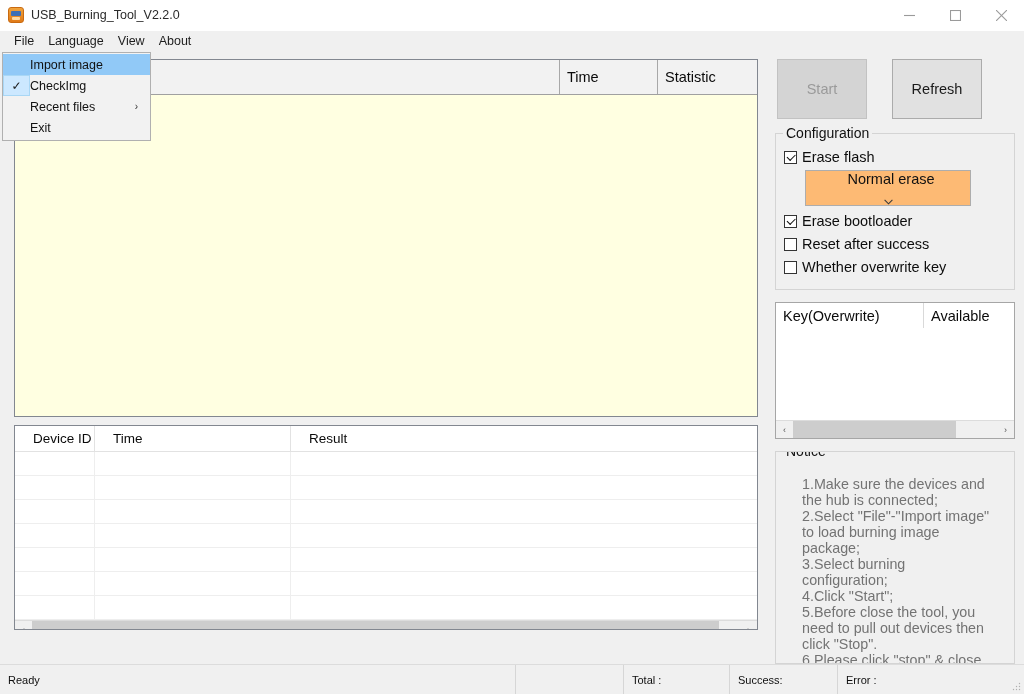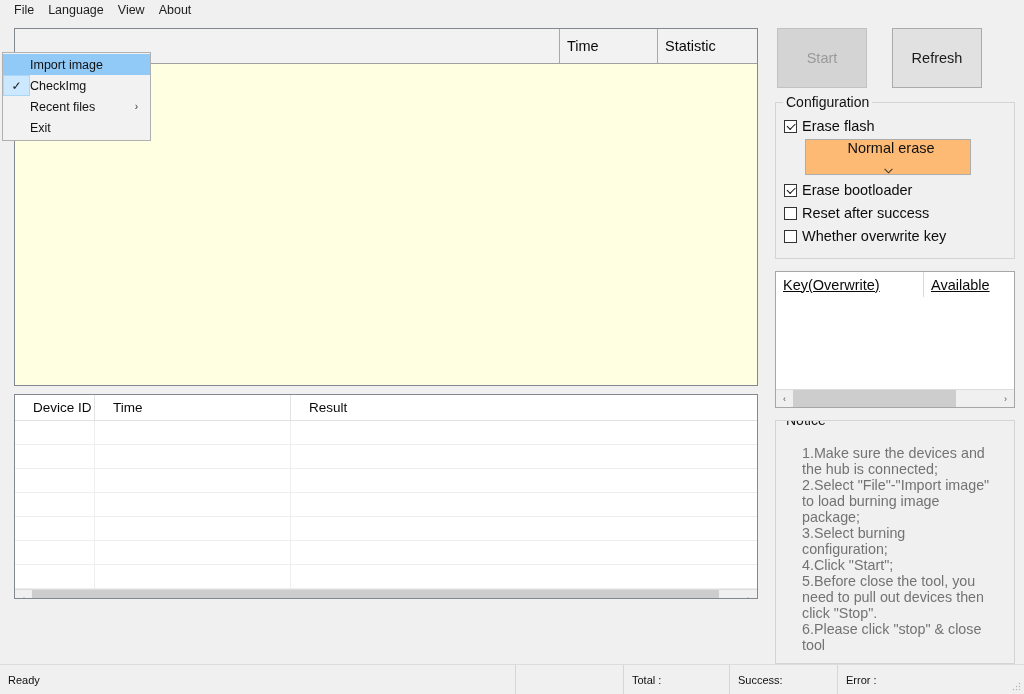--- a/index.html
+++ b/index.html
@@ -406,21 +406,20 @@
     background: #ffffff;
   }
   .kh {
     display: flex;
     align-items: center;
     padding-left: 7px;
     font-size: 14.5px;
     color: #0a0a0a;
     box-sizing: border-box;
     white-space: nowrap;
-    text-decoration: underline;
   }
   .kh.a { width: 148px; min-width: 148px; border-right: 1px solid #d9d9d9; }
   .kh.b { flex: 1; }
   .key-body { flex: 1; background: #ffffff; }
 
   .notice {
     margin-top: 12px;
     flex: 1;
     border: 1px solid #d4d4d4;
     position: relative;
@@ -476,20 +475,42 @@
     position: absolute;
     right: 3px; bottom: 3px;
     width: 10px; height: 10px;
   }
 </style>
 </head>
 <body>
 
 <div class="window">
 
+  <div class="titlebar">
+    <div class="app-icon"></div>
+    <div class="title-text">USB_Burning_Tool_V2.2.0</div>
+    <div class="win-buttons">
+      <div class="win-btn">
+        <svg width="11" height="11" viewBox="0 0 11 11">
+            <line x1="0" y1="5.5" x2="11" y2="5.5" stroke="#9a9a9a" stroke-width="1.1"></line>
+          </svg>
+      </div>
+      <div class="win-btn">
+        <svg width="11" height="11" viewBox="0 0 11 11">
+            <rect x="0.5" y="0.5" width="10" height="10" fill="none" stroke="#9a9a9a" stroke-width="1.1"></rect>
+          </svg>
+      </div>
+      <div class="win-btn">
+        <svg width="11" height="11" viewBox="0 0 11 11">
+            <line x1="0" y1="0" x2="11" y2="11" stroke="#9a9a9a" stroke-width="1.1"></line>
+            <line x1="11" y1="0" x2="0" y2="11" stroke="#9a9a9a" stroke-width="1.1"></line>
+          </svg>
+      </div>
+    </div>
+  </div>
 
   <div class="menubar">
     <div class="menubar-item">File</div>
     <div class="menubar-item">Language</div>
     <div class="menubar-item">View</div>
     <div class="menubar-item">About</div>
   </div>
 
   <div class="dropdown">
     <div class="menu-row highlight">

